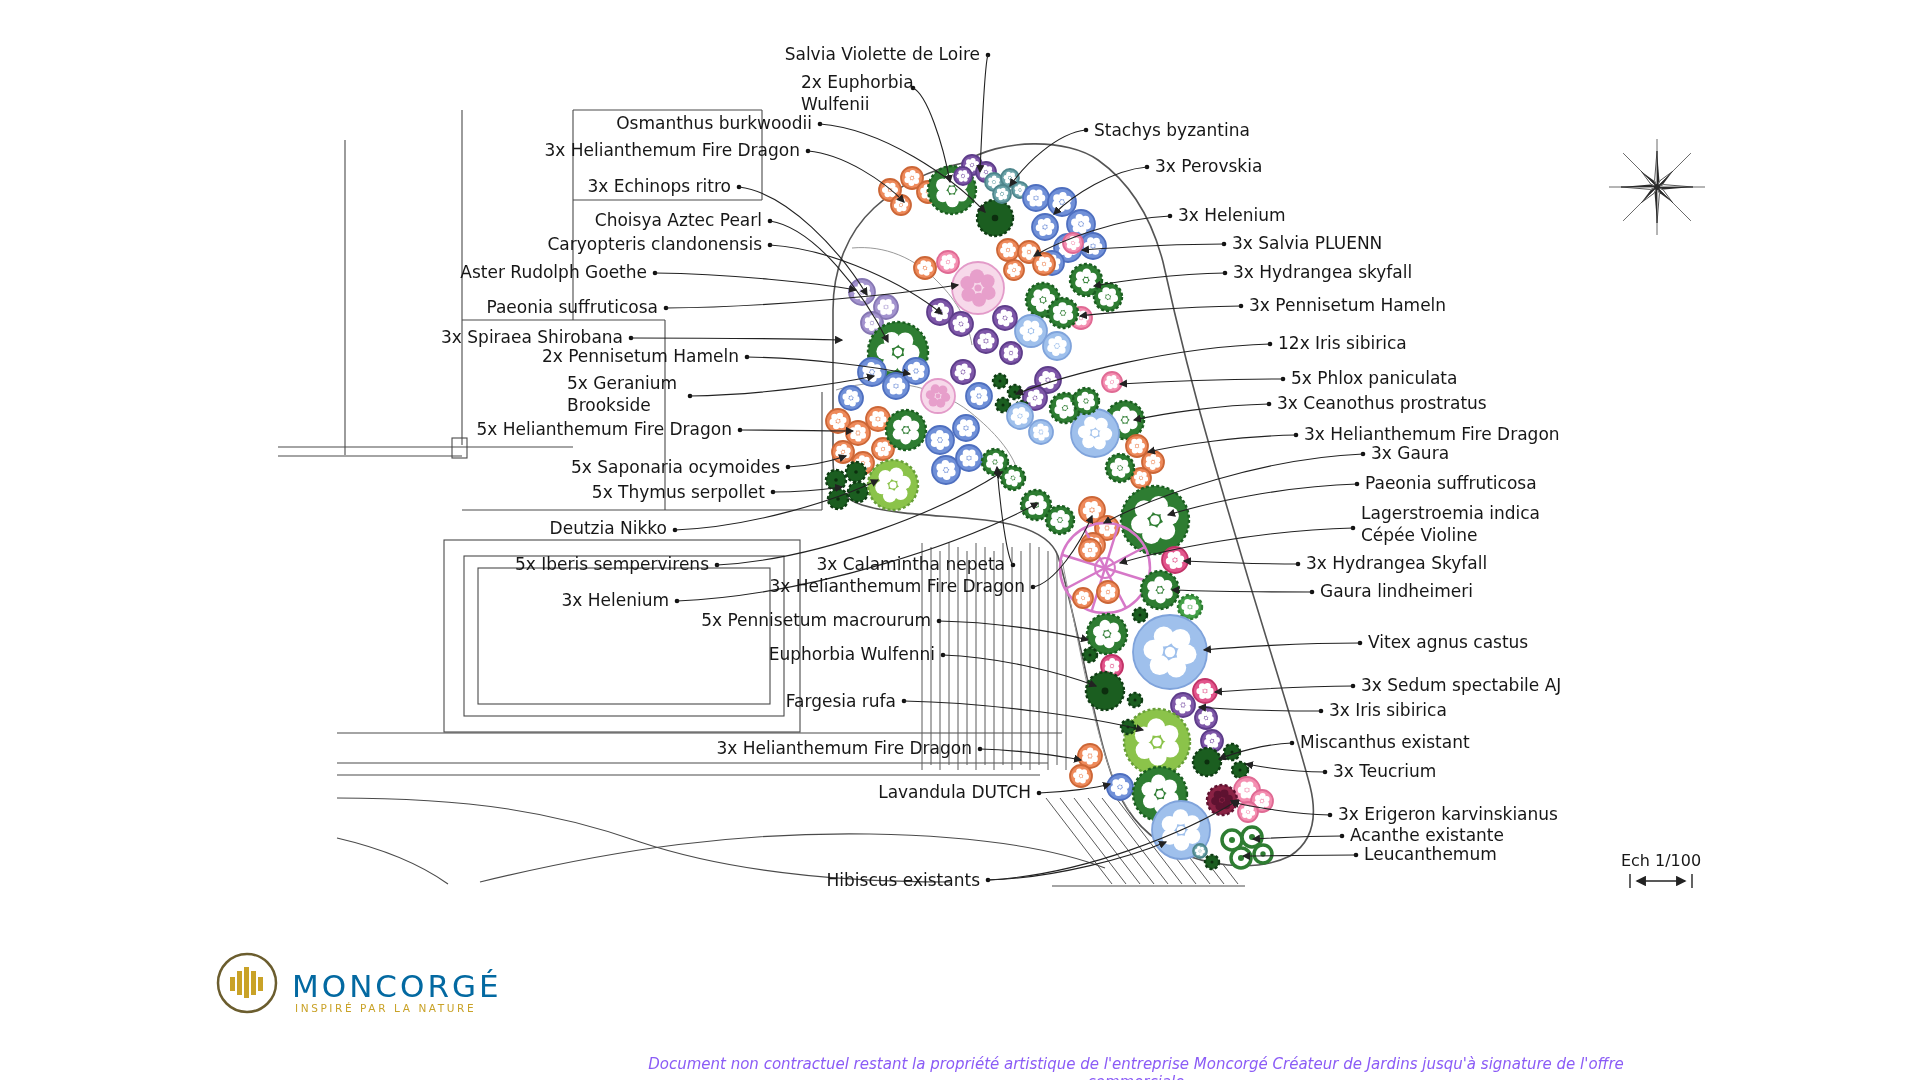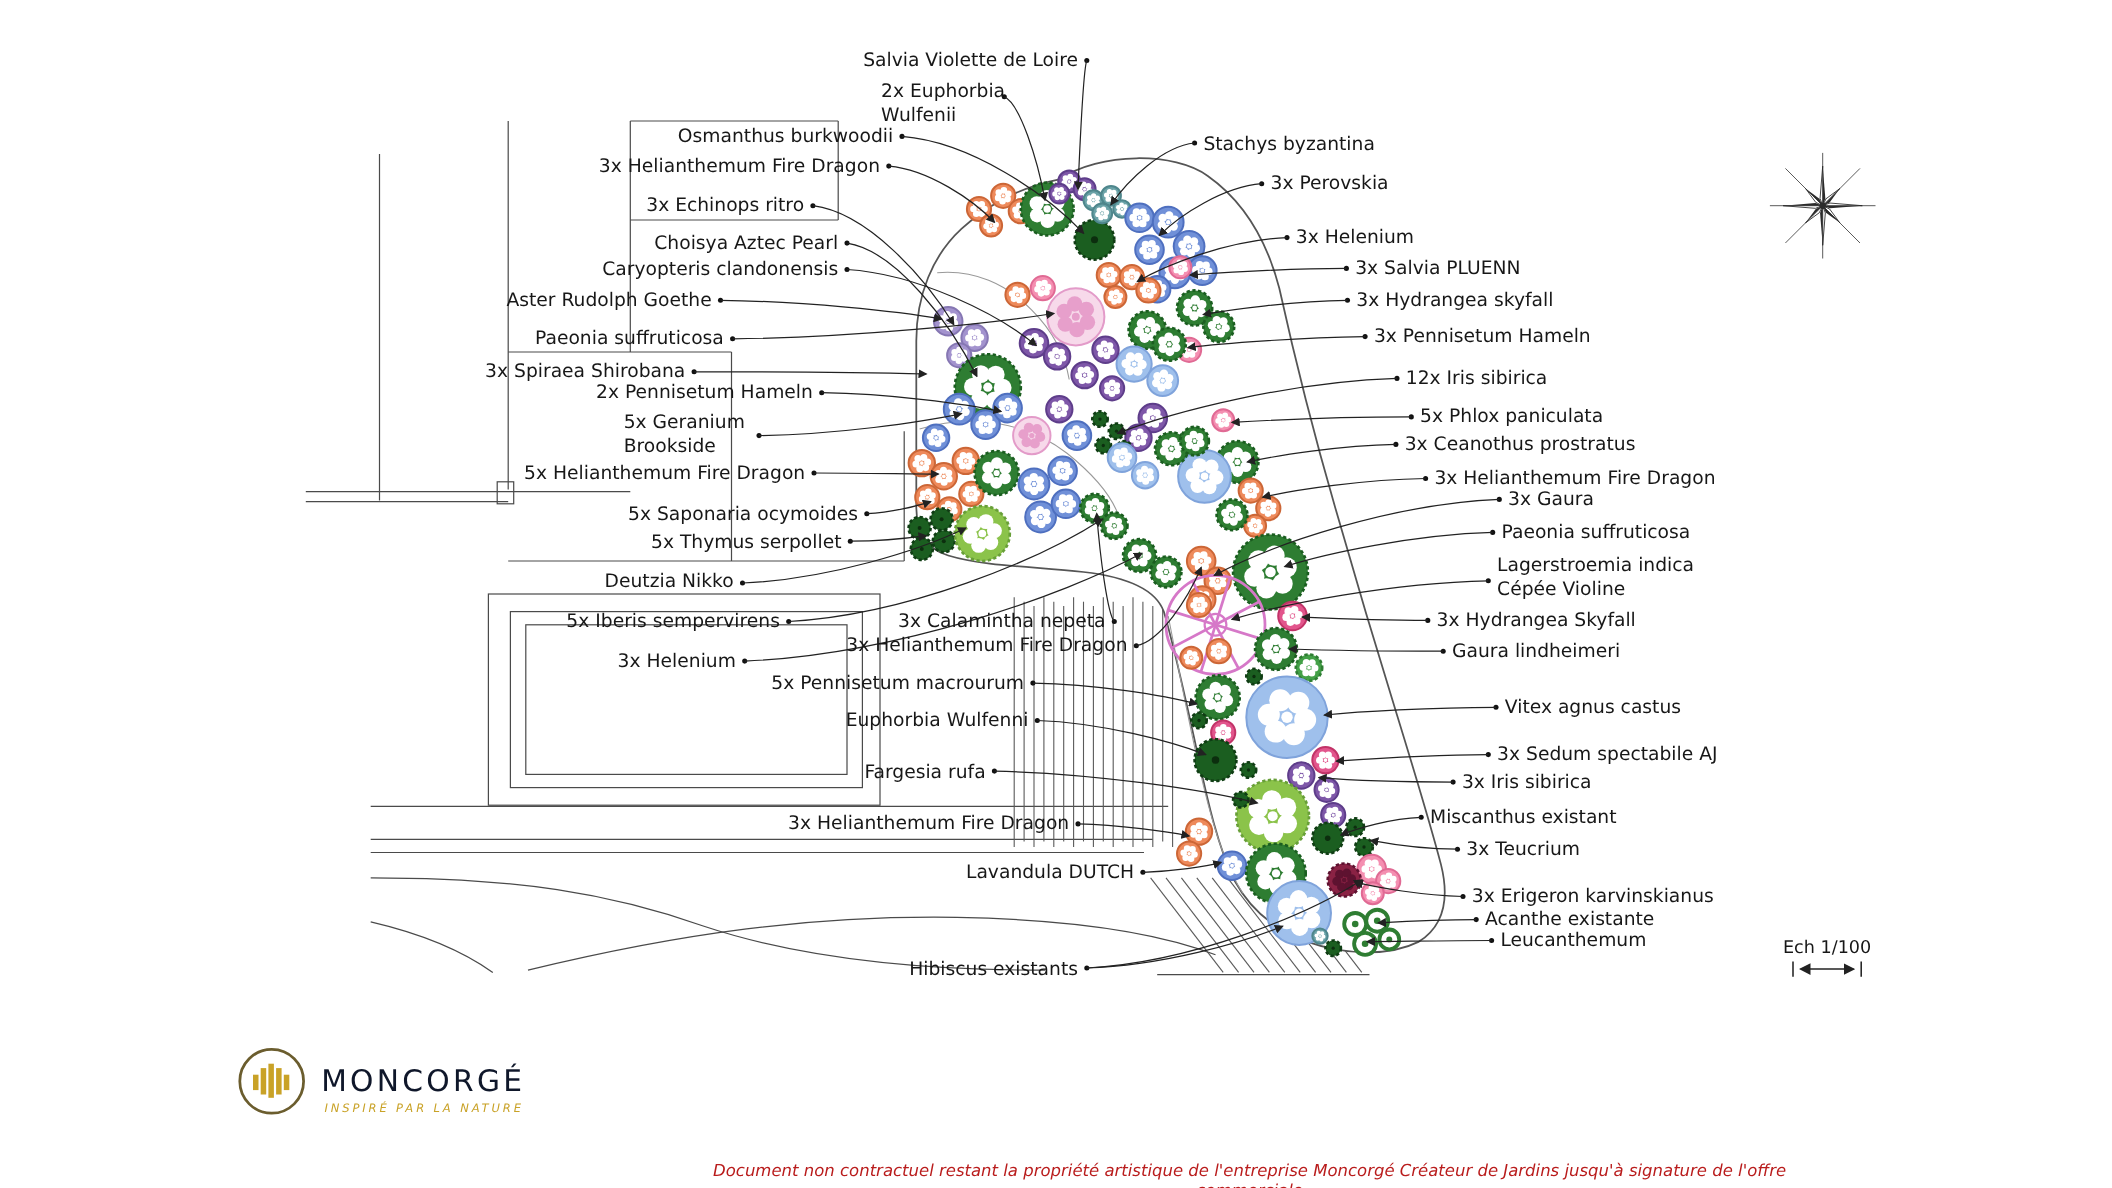--- a/index.html
+++ b/index.html
@@ -7,26 +7,26 @@
          font-family:"DejaVu Sans", sans-serif;padding-left:16px;}
   svg text{font-family:"DejaVu Sans", sans-serif;}
   .plan-label{font-size:17px;fill:#171717;}
   .banner{position:absolute;left:535px;top:925px;width:1200px;height:131px;
           background:linear-gradient(#ecae4a,#d99a2f);border:1px solid #b8862b;box-sizing:border-box;}
   .banner-title{position:absolute;left:0;top:0;width:100%;height:100%;display:flex;
           align-items:center;justify-content:center;font-size:33px;font-weight:bold;
           font-style:italic;color:#4d4d55;letter-spacing:0.5px;}
   .banner-swoosh{position:absolute;left:18px;top:6px;opacity:.45;}
   .logo{position:absolute;left:214px;top:950px;width:310px;height:80px;}
-  .logo-name{position:absolute;left:78px;top:18px;font-size:27px;color:#0f172a;
+  .logo-name{position:absolute;left:78px;top:18px;font-size:31px;color:#0369a1;
           letter-spacing:3px;font-weight:500;}
   .logo-tagline{position:absolute;left:81px;top:52px;font-size:10.5px;color:#c9a227;
-          letter-spacing:2.6px;font-style:italic;}
+          letter-spacing:2.6px;}
   .disclaimer{position:absolute;left:352px;width:1568px;text-align:center;
-          font-style:italic;font-size:15px;color:#b91c1c;}
+          font-style:italic;font-size:15px;color:#8b5cf6;}
   .disc1{top:1055px;} .disc2{top:1073px;}
 </style>
 </head>
 <body>
 
 <div class="stage">
 
   <svg id="plan-svg" width="1920" height="1080" viewBox="0 0 1920 1080" style="position:absolute;left:0;top:0;">
     <defs>
       <marker id="ah" viewBox="0 0 10 10" refX="8.5" refY="5" markerWidth="7.5" markerHeight="7.5" orient="auto">

